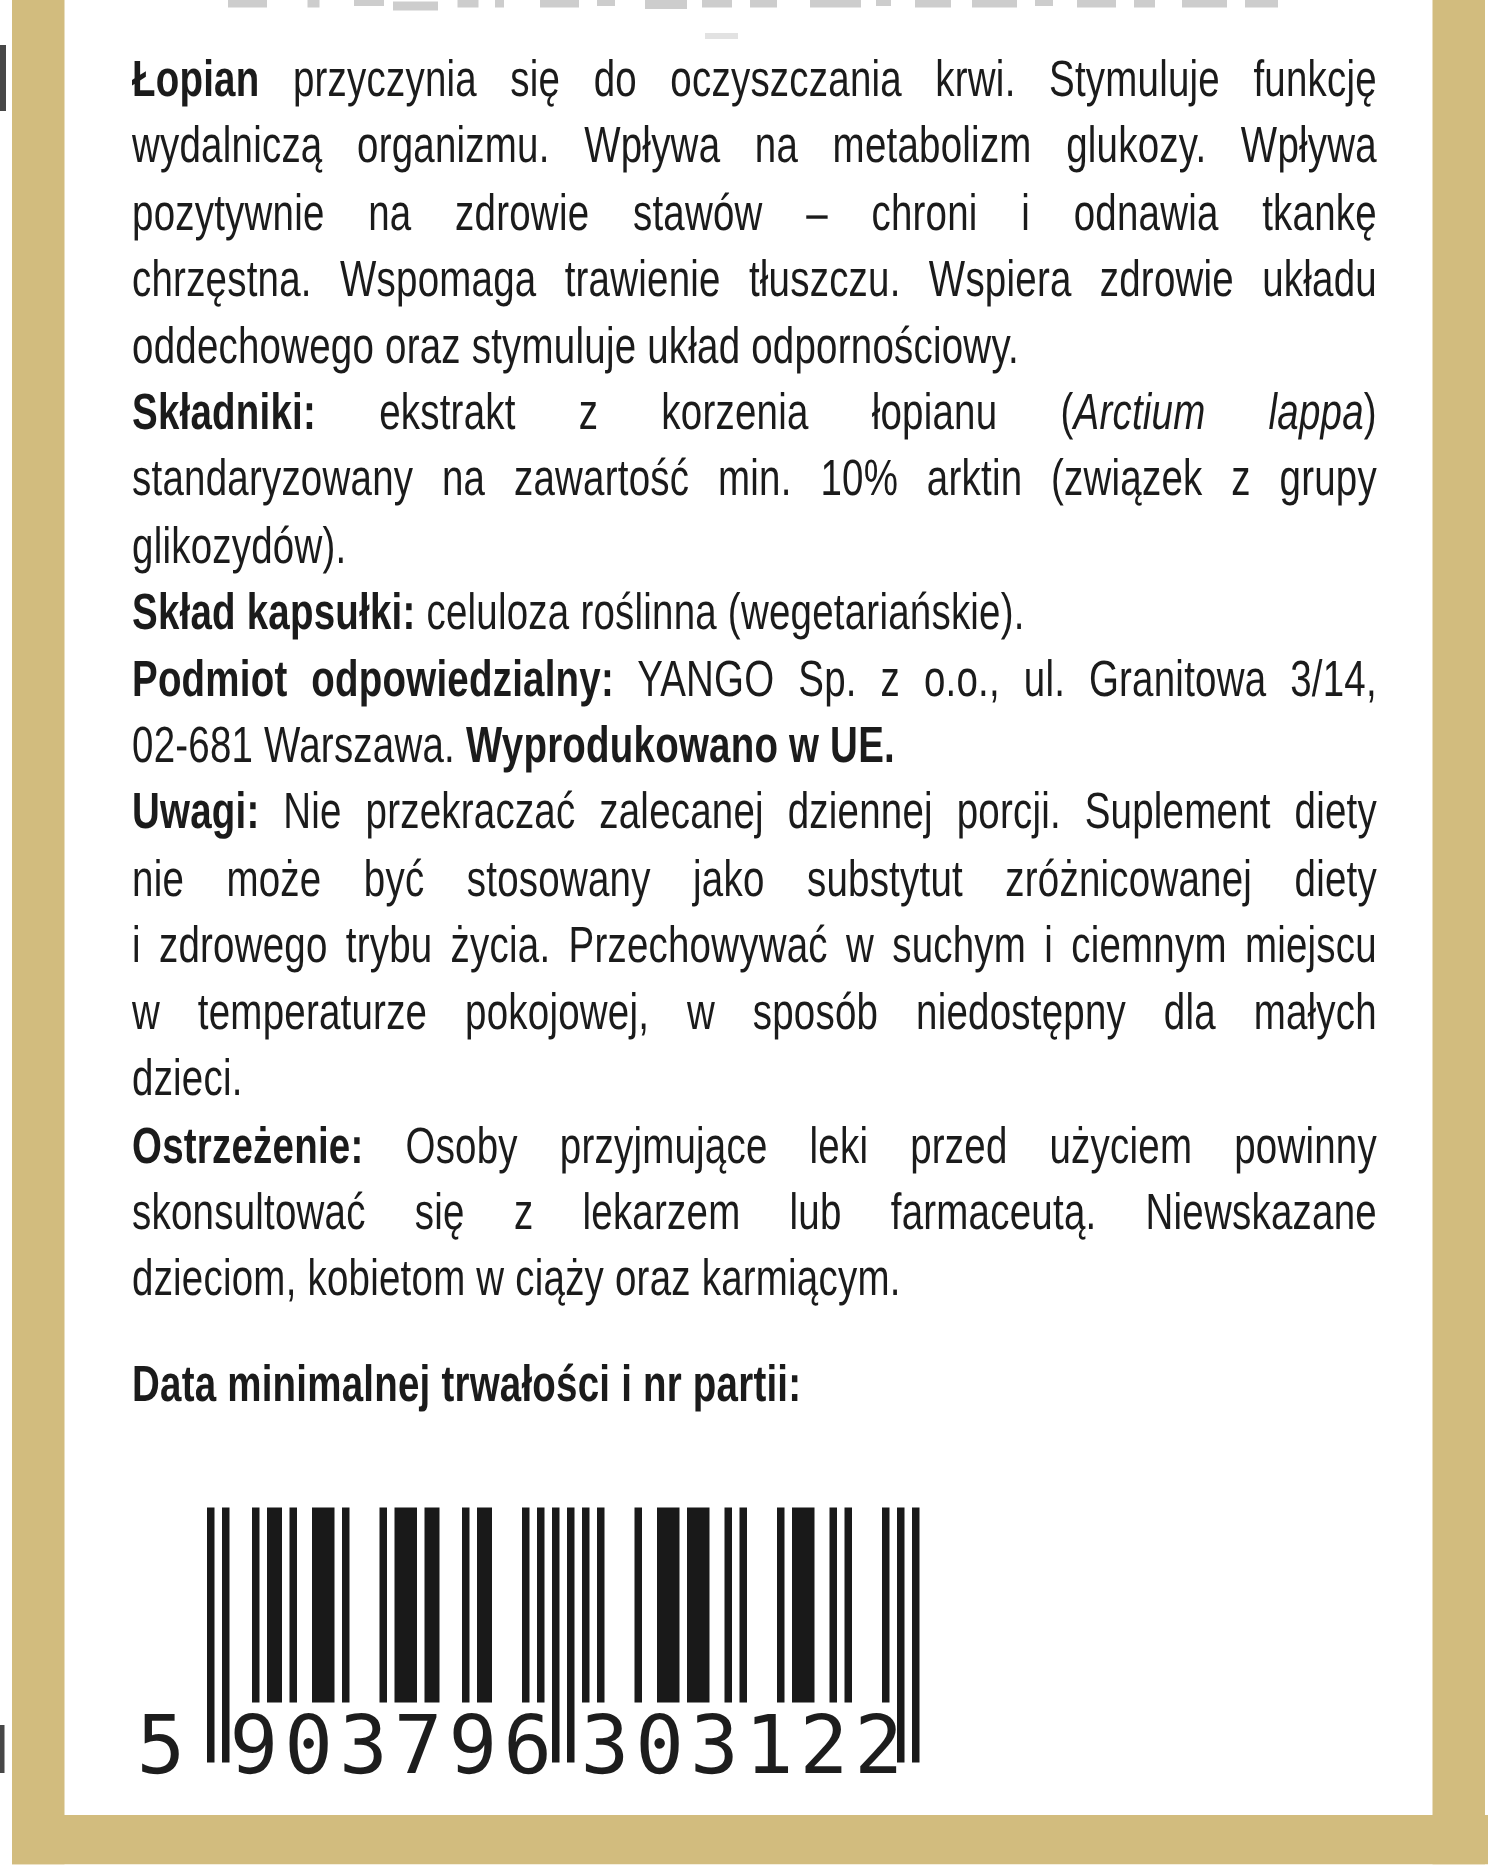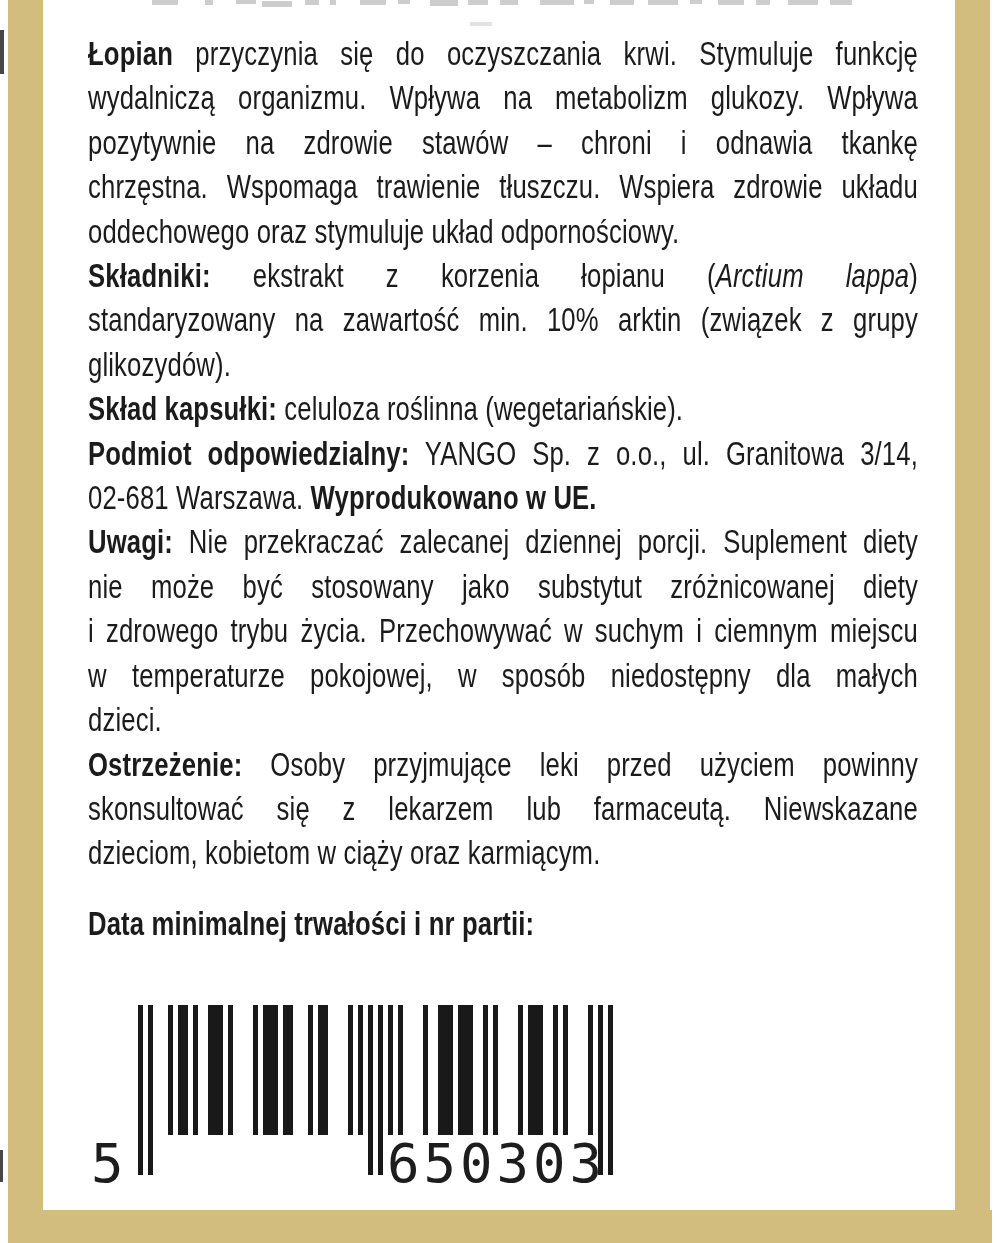--- a/index.html
+++ b/index.html
@@ -137,19 +137,20 @@
         <div class="bc-bar" style="left: 355px; width: 5px; height: 130px;"></div>
         <div class="bc-bar" style="left: 380px; width: 5px; height: 130px;"></div>
         <div class="bc-bar" style="left: 390px; width: 15px; height: 130px;"></div>
         <div class="bc-bar" style="left: 415px; width: 5px; height: 130px;"></div>
         <div class="bc-bar" style="left: 425px; width: 5px; height: 130px;"></div>
         <div class="bc-bar" style="left: 450px; width: 5px; height: 130px;"></div>
         <div class="bc-bar" style="left: 460px; width: 5px; height: 170px;"></div>
         <div class="bc-bar" style="left: 470px; width: 5px; height: 170px;"></div>
       </div>
     <div class="bc-digit" id="bc-first">5</div>
-    <div class="bc-digit" id="bc-g2">650303</div>
+    <div class="bc-digit" id="bc-g1">903796</div>
+    <div class="bc-digit" id="bc-g2">303122</div>
   </div>
 
 </div>
 
 <div class="edge-mark" style="left: 0px; top: 30px; width: 4px; height: 44px;"></div>
 <div class="edge-mark" style="left: 0px; top: 1150px; width: 3px; height: 32px;"></div>
 
 </body></html>

